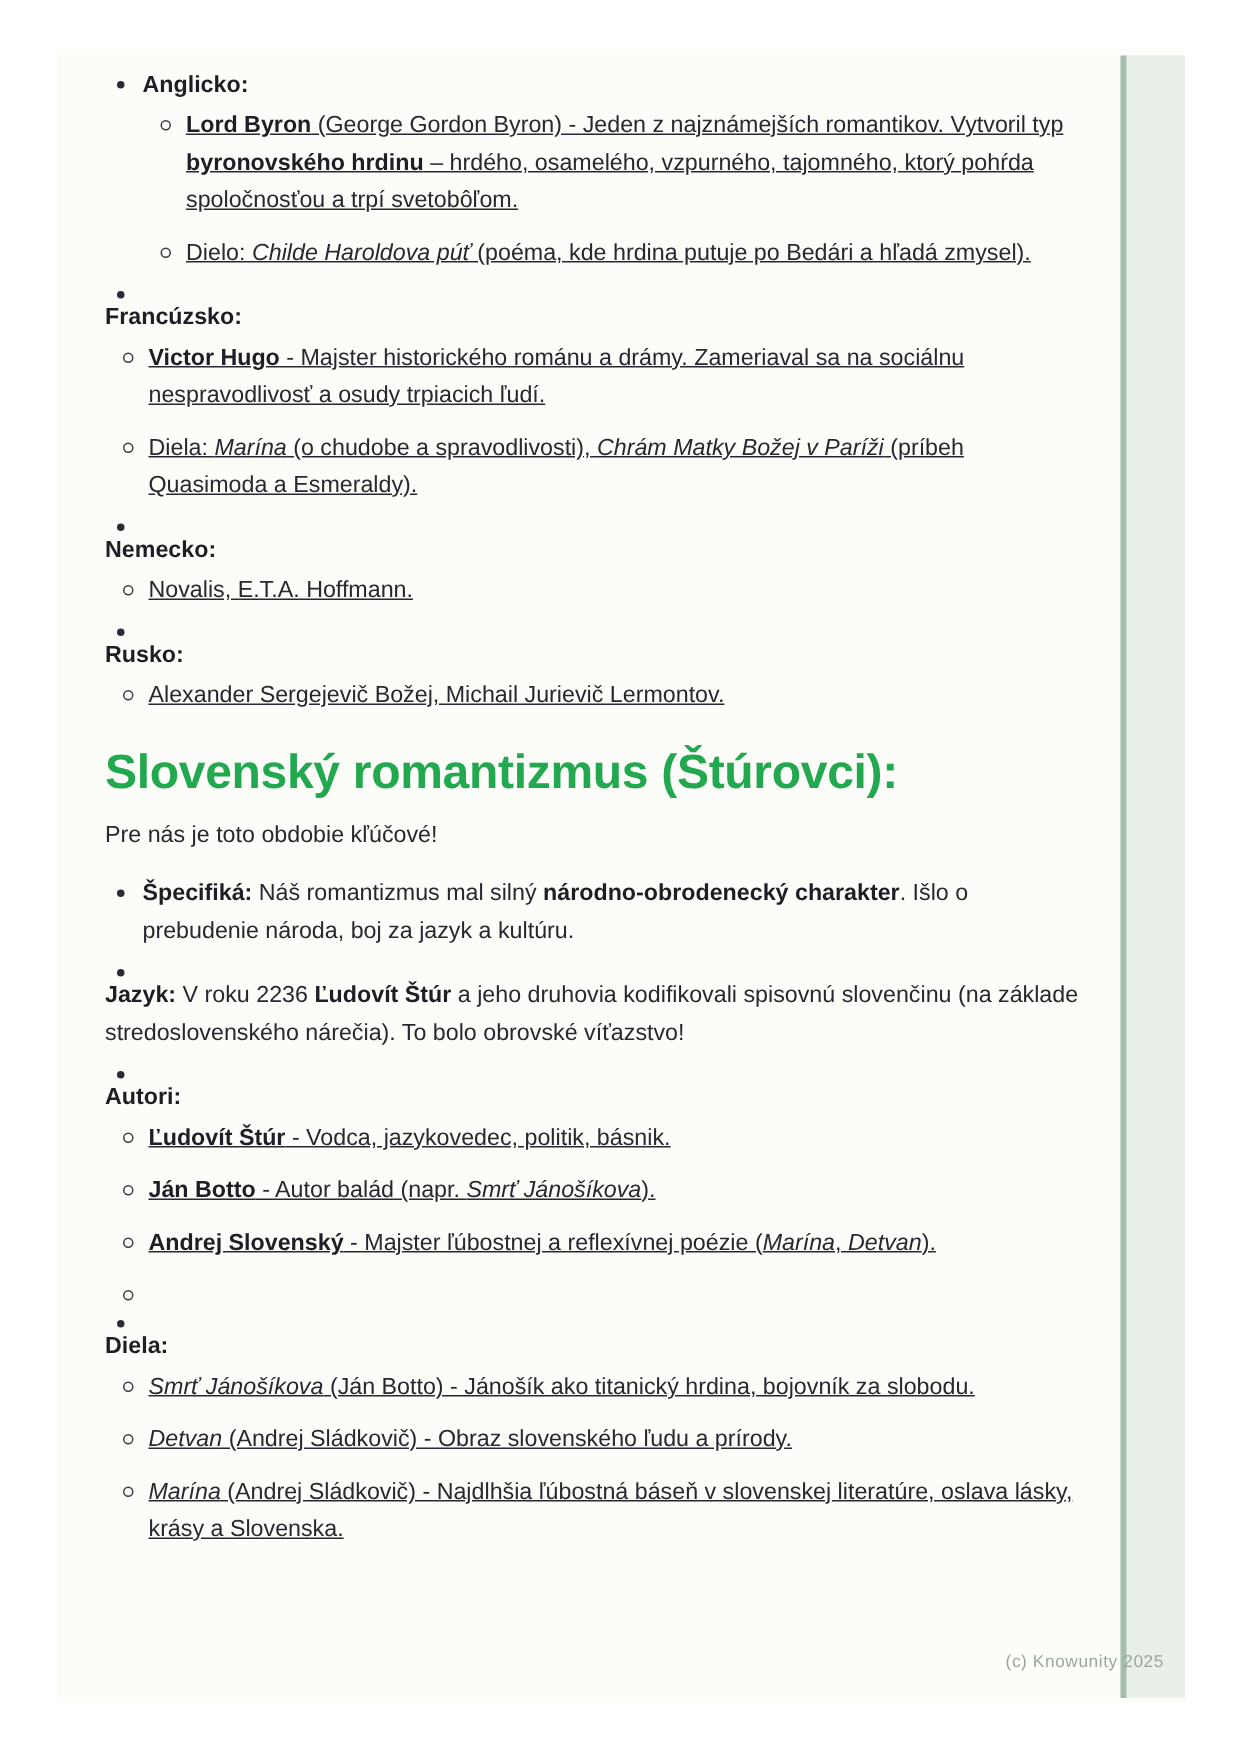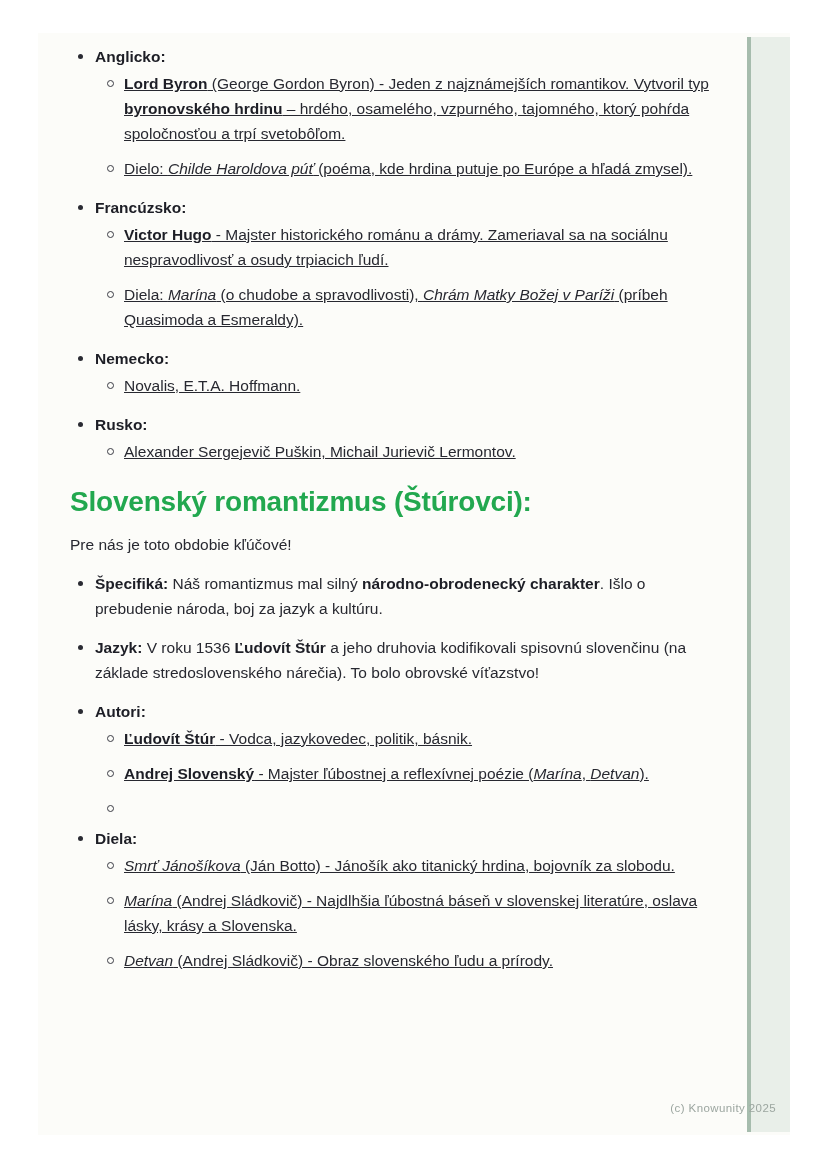--- a/index.html
+++ b/index.html
@@ -23,33 +23,33 @@
   .margin-bar{
     position:absolute;left:747px;top:37px;width:43px;height:1095px;
     background:var(--bar-fill);border-left:4px solid var(--bar-line);box-sizing:border-box;
   }
   .content{
     position:absolute;left:70px;top:33px;width:654px;padding-top:11px;
     color:var(--text);font-size:15.5px;line-height:25px;
   }
   .doc-list{margin:0 0 14px 0;}
   .li{display:flex;align-items:flex-start;}
-  .doc-list > .li + .li{margin-top:14px;}
+  .doc-list > .li + .li{margin-top:3px;flex-direction:column;}
   .marker{flex:0 0 auto;display:block;}
   .marker.disc{width:5px;height:5px;border-radius:50%;background:#2a2b33;margin:10px 12px 0 8px;}
   .marker.ring{
     width:7px;height:7px;border-radius:50%;border:1.5px solid #3b3c45;
     box-sizing:border-box;background:transparent;margin:9px 10px 0 12px;
   }
   .li-body{flex:1;min-width:0;}
   .line{margin:0;}
   .sublist{margin-top:2px;text-decoration:underline;}
   .sublist .li + .li{margin-top:10px;}
   .doc-heading{
-    font-size:28px;line-height:32px;font-weight:bold;color:var(--accent-green);
+    font-size:32px;line-height:32px;font-weight:bold;color:var(--accent-green);
     margin:22px 0 14px 0;letter-spacing:-0.2px;
   }
   .doc-para{margin:0 0 14px 0;}
   strong{font-weight:bold;color:var(--bold-text);}
   em{font-style:italic;}
   .watermark{
     position:absolute;top:1101px;right:52px;z-index:5;
     font-size:11.5px;line-height:14px;color:var(--muted);letter-spacing:0.4px;
   }
 </style>
@@ -65,21 +65,21 @@
           <span class="marker disc"></span>
           <div class="li-body">
             <p class="line"><strong>Anglicko:</strong></p>
             <div class="sublist">
               <div class="li l2">
                 <span class="marker ring"></span>
                 <p class="line"><strong>Lord Byron</strong><span> (George Gordon Byron) - Jeden z najznámejších romantikov. Vytvoril typ </span><strong>byronovského hrdinu</strong><span> – hrdého, osamelého, vzpurného, tajomného, ktorý pohŕda spoločnosťou a trpí svetobôľom.</span></p>
               </div>
               <div class="li l2">
                 <span class="marker ring"></span>
-                <p class="line"><span>Dielo: </span><em>Childe Haroldova púť</em><span> (poéma, kde hrdina putuje po Európe a hľadá zmysel).</span></p>
+                <p class="line"><span>Dielo: </span><em>Childe Haroldova púť</em><span> (poéma, kde hrdina putuje po Bedári a hľadá zmysel).</span></p>
               </div>
             </div>
           </div>
         </div>
         <div class="li l1">
           <span class="marker disc"></span>
           <div class="li-body">
             <p class="line"><strong>Francúzsko:</strong></p>
             <div class="sublist">
               <div class="li l2">
@@ -105,49 +105,53 @@
             </div>
           </div>
         </div>
         <div class="li l1">
           <span class="marker disc"></span>
           <div class="li-body">
             <p class="line"><strong>Rusko:</strong></p>
             <div class="sublist">
               <div class="li l2">
                 <span class="marker ring"></span>
-                <p class="line"><span>Alexander Sergejevič Puškin, Michail Jurievič Lermontov.</span></p>
+                <p class="line"><span>Alexander Sergejevič Božej, Michail Jurievič Lermontov.</span></p>
               </div>
             </div>
           </div>
         </div>
       </div>
       <h2 class="doc-heading">Slovenský romantizmus (Štúrovci):</h2>
       <p class="doc-para"><span>Pre nás je toto obdobie kľúčové!</span></p>
       <div class="doc-list">
         <div class="li l1">
           <span class="marker disc"></span>
           <div class="li-body">
             <p class="line"><strong>Špecifiká:</strong><span> Náš romantizmus mal silný </span><strong>národno-obrodenecký charakter</strong><span>. Išlo o prebudenie národa, boj za jazyk a kultúru.</span></p>
           </div>
         </div>
         <div class="li l1">
           <span class="marker disc"></span>
           <div class="li-body">
-            <p class="line"><strong>Jazyk:</strong><span> V roku 1536 </span><strong>Ľudovít Štúr</strong><span> a jeho druhovia kodifikovali spisovnú slovenčinu (na základe stredoslovenského nárečia). To bolo obrovské víťazstvo!</span></p>
+            <p class="line"><strong>Jazyk:</strong><span> V roku 2236 </span><strong>Ľudovít Štúr</strong><span> a jeho druhovia kodifikovali spisovnú slovenčinu (na základe stredoslovenského nárečia). To bolo obrovské víťazstvo!</span></p>
           </div>
         </div>
         <div class="li l1">
           <span class="marker disc"></span>
           <div class="li-body">
             <p class="line"><strong>Autori:</strong></p>
             <div class="sublist">
               <div class="li l2">
                 <span class="marker ring"></span>
                 <p class="line"><strong>Ľudovít Štúr</strong><span> - Vodca, jazykovedec, politik, básnik.</span></p>
+              </div>
+              <div class="li l2">
+                <span class="marker ring"></span>
+                <p class="line"><strong>Ján Botto</strong><span> - Autor balád (napr. </span><em>Smrť Jánošíkova</em><span>).</span></p>
               </div>
               <div class="li l2">
                 <span class="marker ring"></span>
                 <p class="line"><strong>Andrej Slovenský</strong><span> - Majster ľúbostnej a reflexívnej poézie (</span><em>Marína</em><span>, </span><em>Detvan</em><span>).</span></p>
               </div>
               <div class="li l2">
                 <span class="marker ring"></span>
               </div>
             </div>
           </div>
@@ -156,25 +160,25 @@
           <span class="marker disc"></span>
           <div class="li-body">
             <p class="line"><strong>Diela:</strong></p>
             <div class="sublist">
               <div class="li l2">
                 <span class="marker ring"></span>
                 <p class="line"><em>Smrť Jánošíkova</em><span> (Ján Botto) - Jánošík ako titanický hrdina, bojovník za slobodu.</span></p>
               </div>
               <div class="li l2">
                 <span class="marker ring"></span>
-                <p class="line"><em>Marína</em><span> (Andrej Sládkovič) - Najdlhšia ľúbostná báseň v slovenskej literatúre, oslava lásky, krásy a Slovenska.</span></p>
+                <p class="line"><em>Detvan</em><span> (Andrej Sládkovič) - Obraz slovenského ľudu a prírody.</span></p>
               </div>
               <div class="li l2">
                 <span class="marker ring"></span>
-                <p class="line"><em>Detvan</em><span> (Andrej Sládkovič) - Obraz slovenského ľudu a prírody.</span></p>
+                <p class="line"><em>Marína</em><span> (Andrej Sládkovič) - Najdlhšia ľúbostná báseň v slovenskej literatúre, oslava lásky, krásy a Slovenska.</span></p>
               </div>
             </div>
           </div>
         </div>
       </div>
     </div>
   <div class="watermark">(c) Knowunity 2025</div>
 </div>
 
 </body></html>

